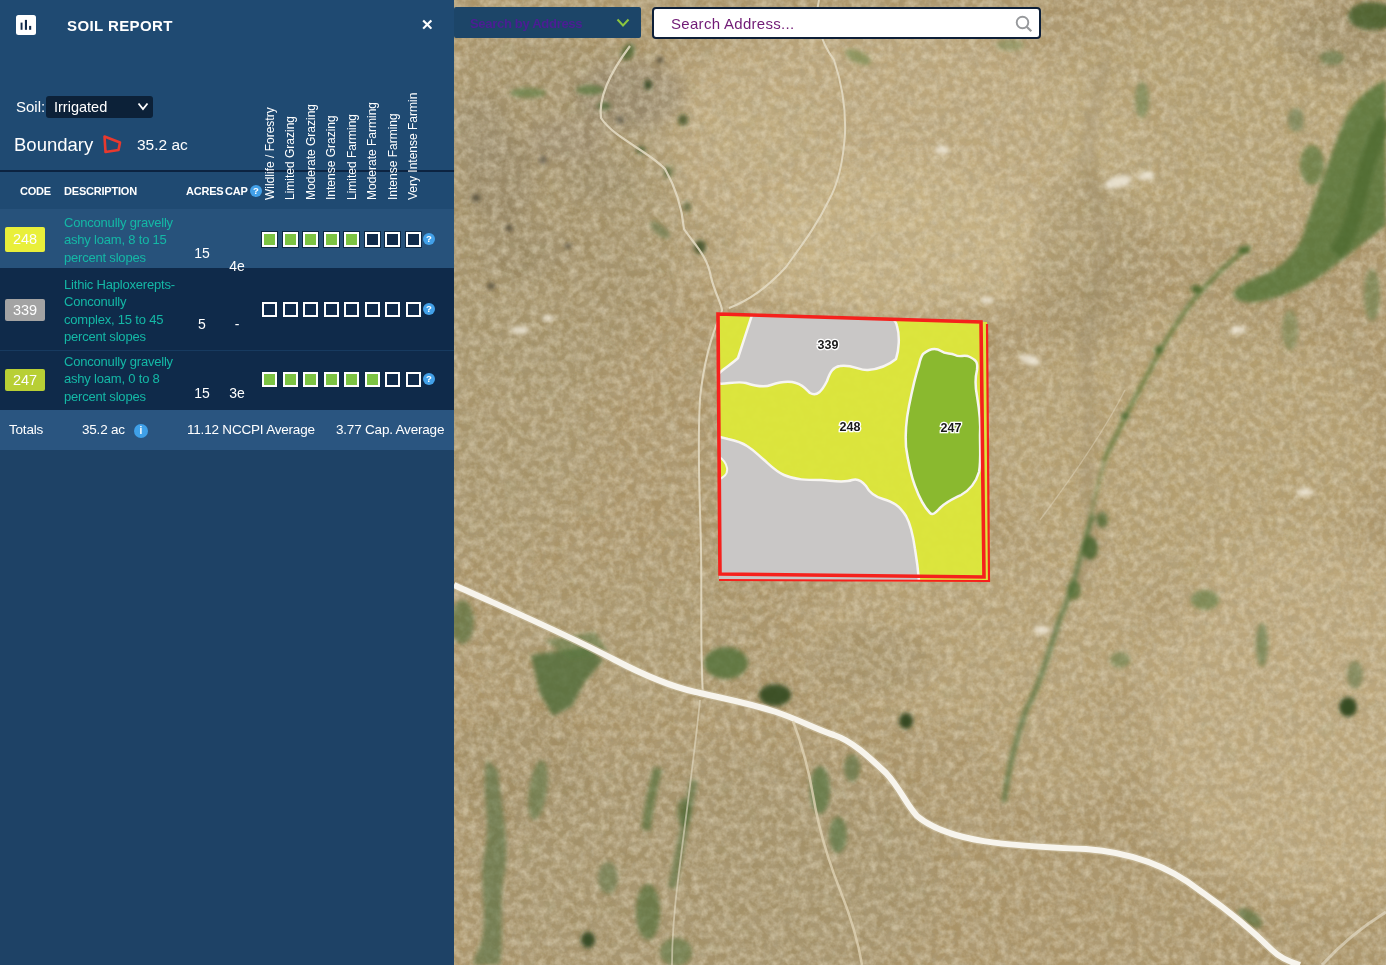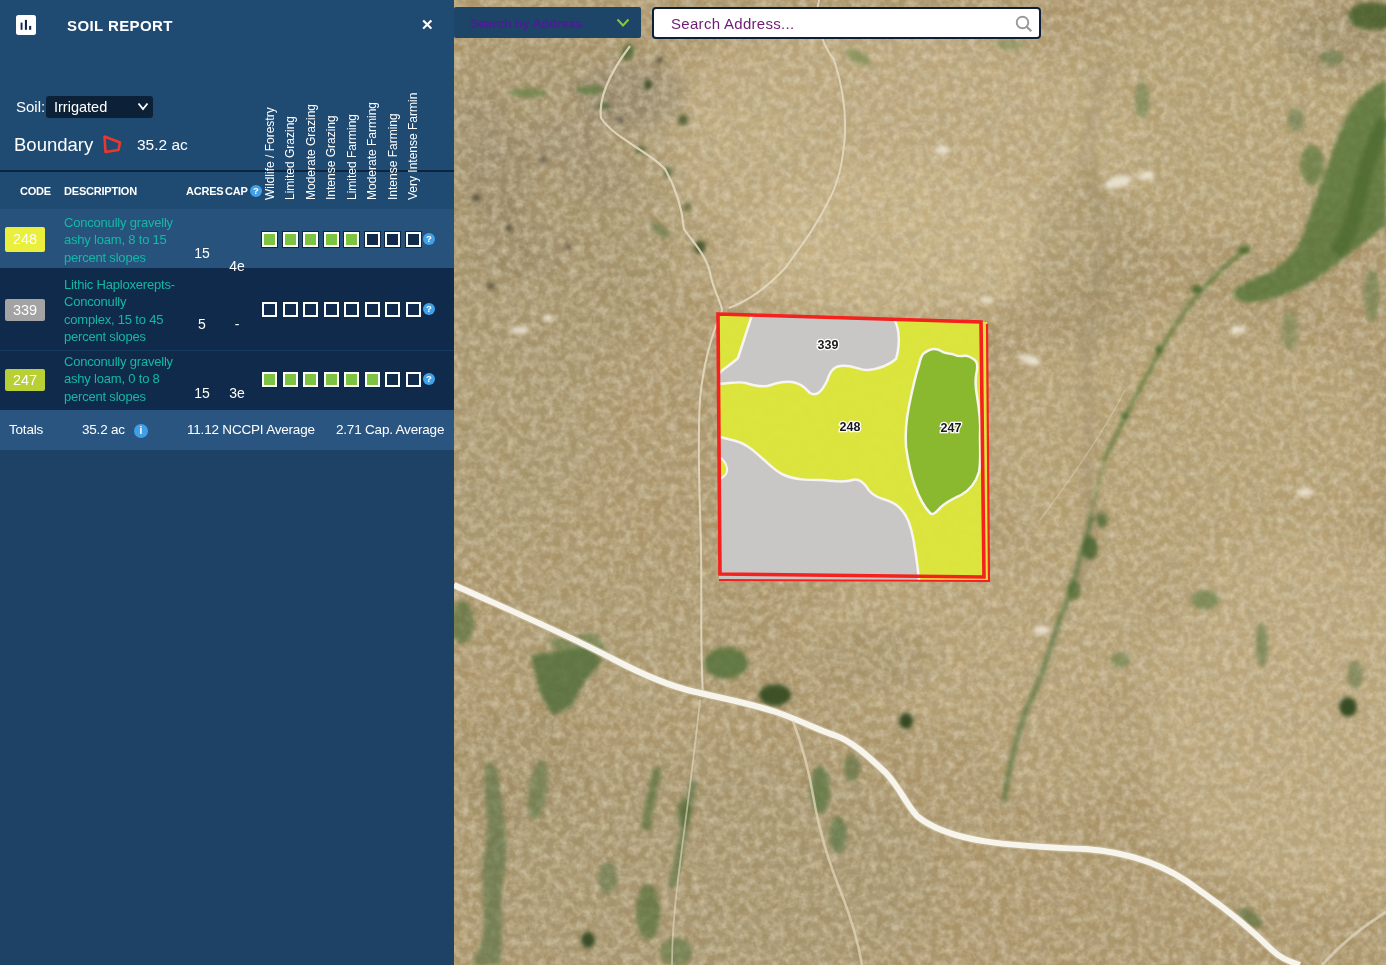--- a/index.html
+++ b/index.html
@@ -333,21 +333,21 @@
       <div class="abs box g" style="left:344px;top:372px;"></div>
       <div class="abs box g" style="left:364.5px;top:372px;"></div>
       <div class="abs box" style="left:385px;top:372px;"></div>
       <div class="abs box" style="left:405.5px;top:372px;"></div>
     </div>
 
   <div class="abs trow" style="left:9px;">Totals</div>
   <div class="abs trow" style="left:82px;">35.2 ac</div>
   <div class="abs" style="left:134px;top:424px;width:14px;height:14px;border-radius:50%;background:#3fa0e8;color:#fff;font-size:10px;font-weight:bold;text-align:center;line-height:14px;">i</div>
   <div class="abs trow" style="left:187px;">11.12 NCCPI Average</div>
-  <div class="abs trow" style="left:336px;">2.71 Cap. Average</div>
+  <div class="abs trow" style="left:336px;">3.77 Cap. Average</div>
 </div>
 
 <div class="abs" id="searchdd"></div>
 <div class="abs" id="searchddtext">Search by Address</div>
 <svg class="abs" style="left:615px;top:17px;" width="16" height="12" viewBox="0 0 16 12">
   <path d="M2.5 2.5 L8 8.5 L13.5 2.5" fill="none" stroke="#8cc63f" stroke-width="2"></path>
 </svg>
 <div class="abs" id="searchinput"></div>
 <div class="abs" id="searchph">Search Address...</div>
 <svg class="abs" style="left:1014px;top:14px;" width="20" height="20" viewBox="0 0 20 20">

